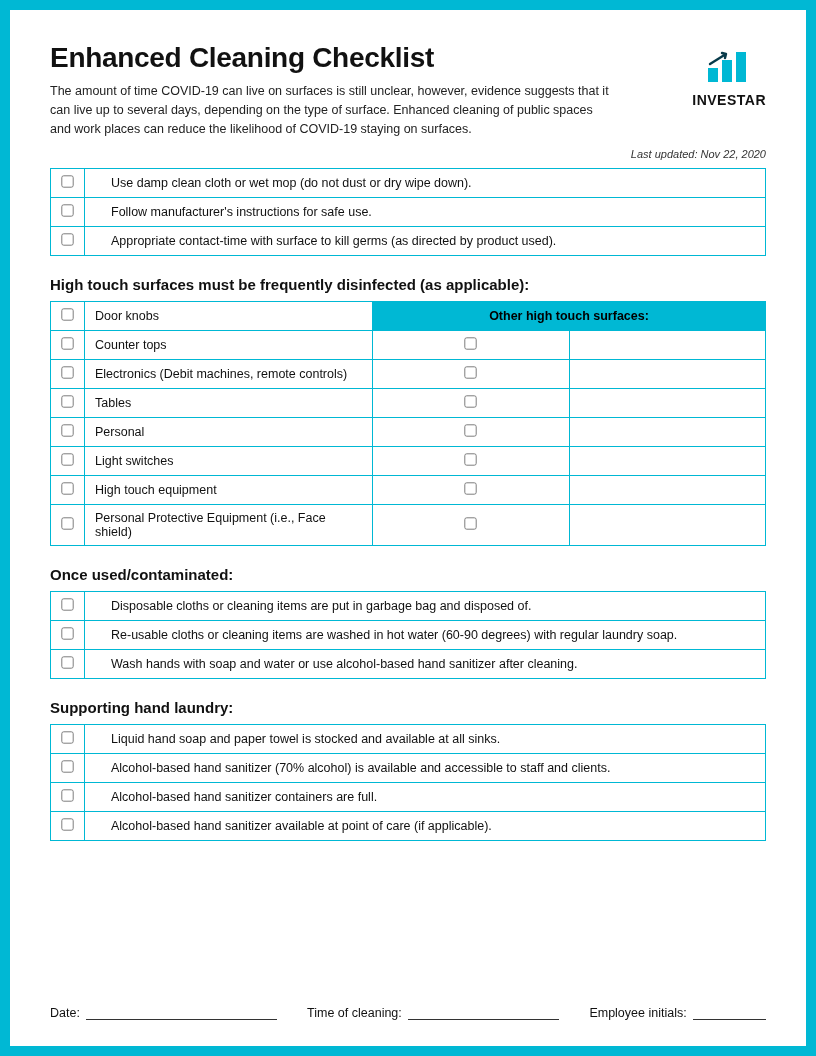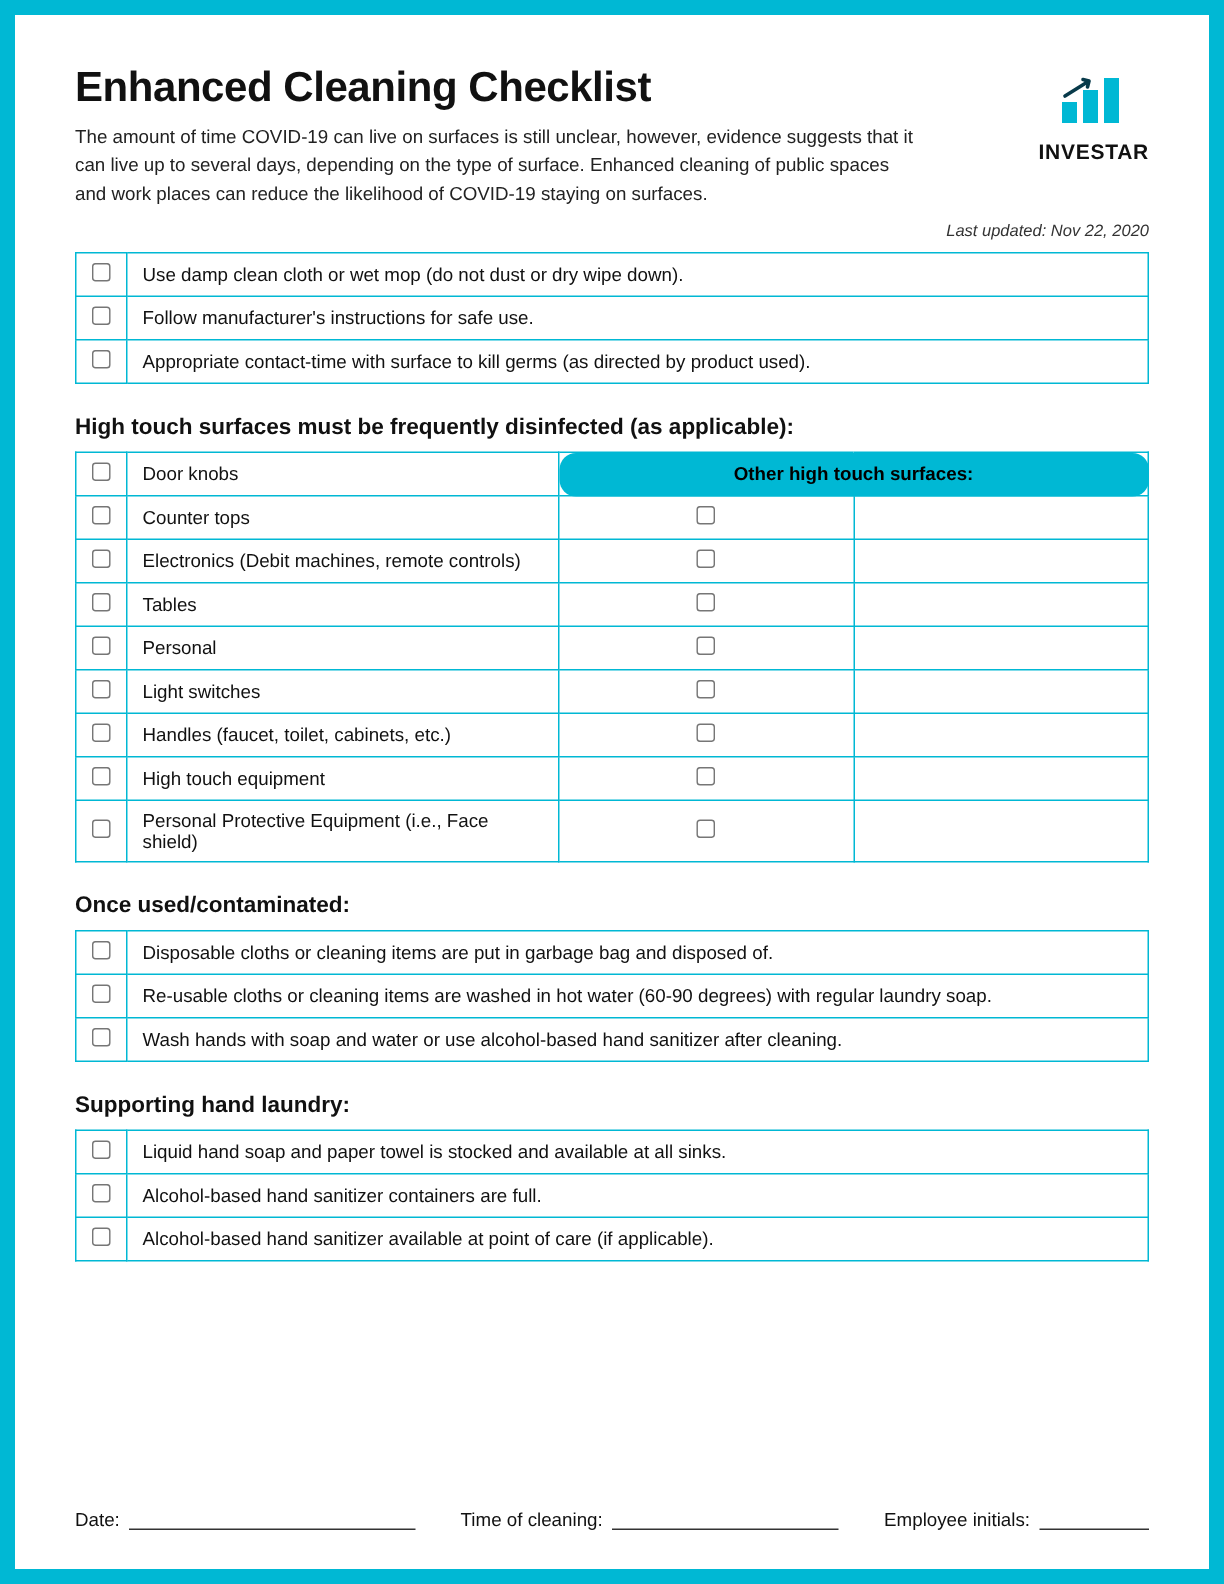--- a/index.html
+++ b/index.html
@@ -21,23 +21,23 @@
   .logo-name { font-weight: 800; font-size: 14px; letter-spacing: 0.5px; margin-top: 2px; }
   .last-updated { text-align: right; font-style: italic; font-size: 11px; color: #333; margin-top: 10px; margin-bottom: 8px; }
 
   .section { margin-top: 20px; }
   .section h2 { font-size: 15px; font-weight: 800; margin-bottom: 8px; }
   .section.first { margin-top: 4px; }
 
   table { width: 100%; border-collapse: collapse; table-layout: fixed; }
   td, th { border: 1px solid #00b8d4; font-size: 12.5px; vertical-align: middle; }
   td.chk { width: 34px; text-align: center; padding: 6px 0; }
-  td.txt { padding: 6px 10px; }
+  td.txt { padding: 6px 26px; }
   td.blank { padding: 6px 10px; }
-  .hdr-cell { background: #00b8d4; color: #000; font-weight: 800; text-align: center; padding: 7px 4px; font-size: 12.5px; border-radius: 11px; }
+  .hdr-cell { background: #00b8d4; color: #000; font-weight: 800; text-align: center; padding: 7px 4px; font-size: 12.5px; }
   input[type="checkbox"] { transform: scale(0.95); }
 
   .two-col td.chk2 { width: 34px; text-align: center; padding: 6px 0; }
   .two-col td.left-txt { width: 288px; padding: 6px 10px; }
 
   .footer {
     position: absolute;
     bottom: 26px;
     left: 40px;
     right: 40px;
@@ -125,26 +125,20 @@
           <td class="blank"></td>
         </tr>
         <tr>
           <td class="chk"><input type="checkbox" style=""></td>
           <td class="left-txt">Light switches</td>
           <td class="chk2"><input type="checkbox" style=""></td>
           <td class="blank"></td>
         </tr>
         <tr>
           <td class="chk"><input type="checkbox" style=""></td>
-          <td class="left-txt">Handles (faucet, toilet, cabinets, etc.)</td>
-          <td class="chk2"><input type="checkbox" style=""></td>
-          <td class="blank"></td>
-        </tr>
-        <tr>
-          <td class="chk"><input type="checkbox" style=""></td>
           <td class="left-txt">High touch equipment</td>
           <td class="chk2"><input type="checkbox" style=""></td>
           <td class="blank"></td>
         </tr>
         <tr>
           <td class="chk"><input type="checkbox" style=""></td>
           <td class="left-txt">Personal Protective Equipment (i.e., Face shield)</td>
           <td class="chk2"><input type="checkbox" style=""></td>
           <td class="blank"></td>
         </tr>
@@ -175,20 +169,24 @@
 <div class="section">
   <h2>Supporting hand laundry:</h2>
   <table>
     <tbody id="tbl-hygiene">
         <tr>
           <td class="chk"><input type="checkbox" style=""></td>
           <td class="txt">Liquid hand soap and paper towel is stocked and available at all sinks.</td>
         </tr>
         <tr>
           <td class="chk"><input type="checkbox" style=""></td>
+          <td class="txt">Alcohol-based hand sanitizer (70% alcohol) is available and accessible to staff and clients.</td>
+        </tr>
+        <tr>
+          <td class="chk"><input type="checkbox" style=""></td>
           <td class="txt">Alcohol-based hand sanitizer containers are full.</td>
         </tr>
         <tr>
           <td class="chk"><input type="checkbox" style=""></td>
           <td class="txt">Alcohol-based hand sanitizer available at point of care (if applicable).</td>
         </tr>
       </tbody>
   </table>
 </div>
 

